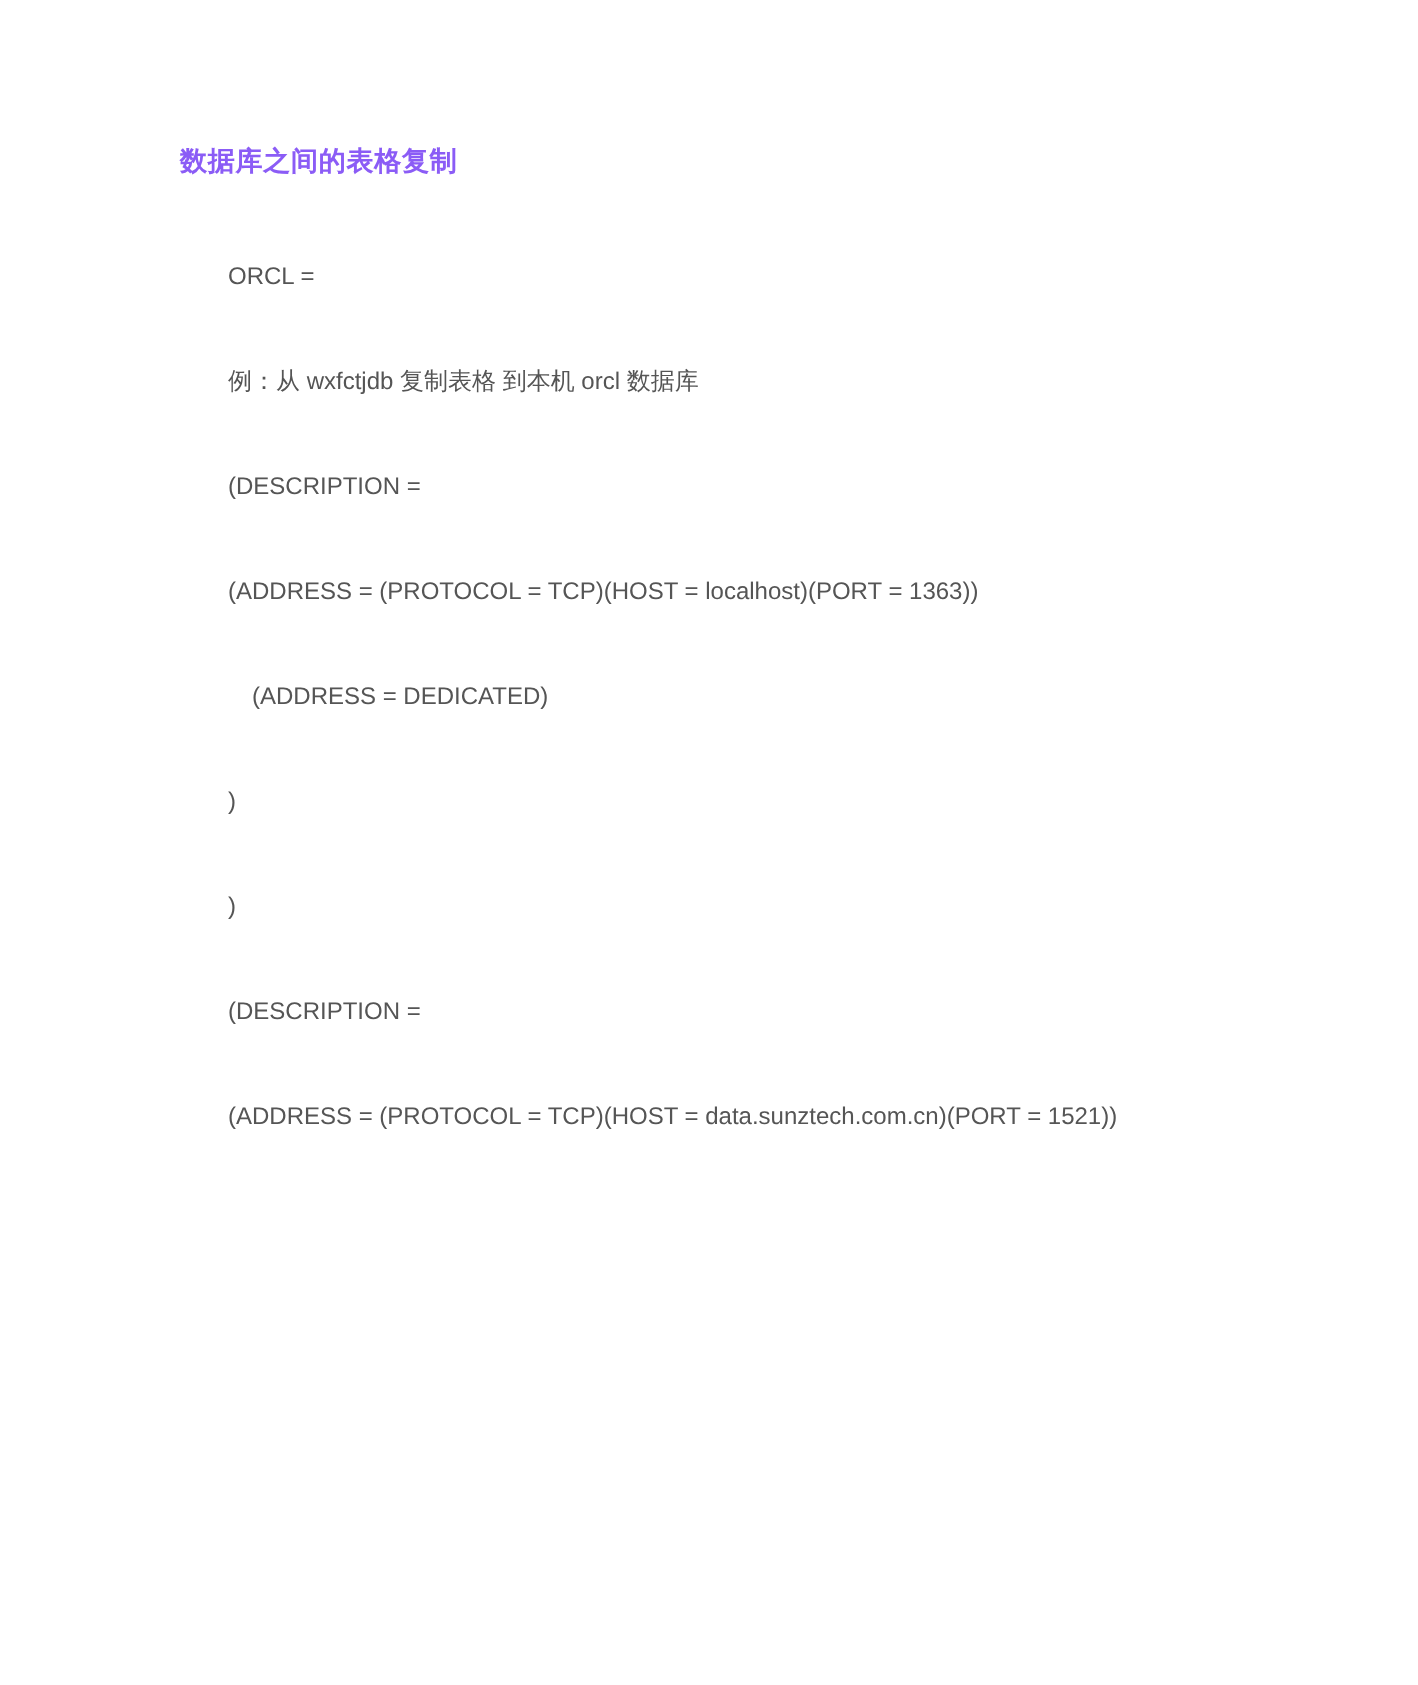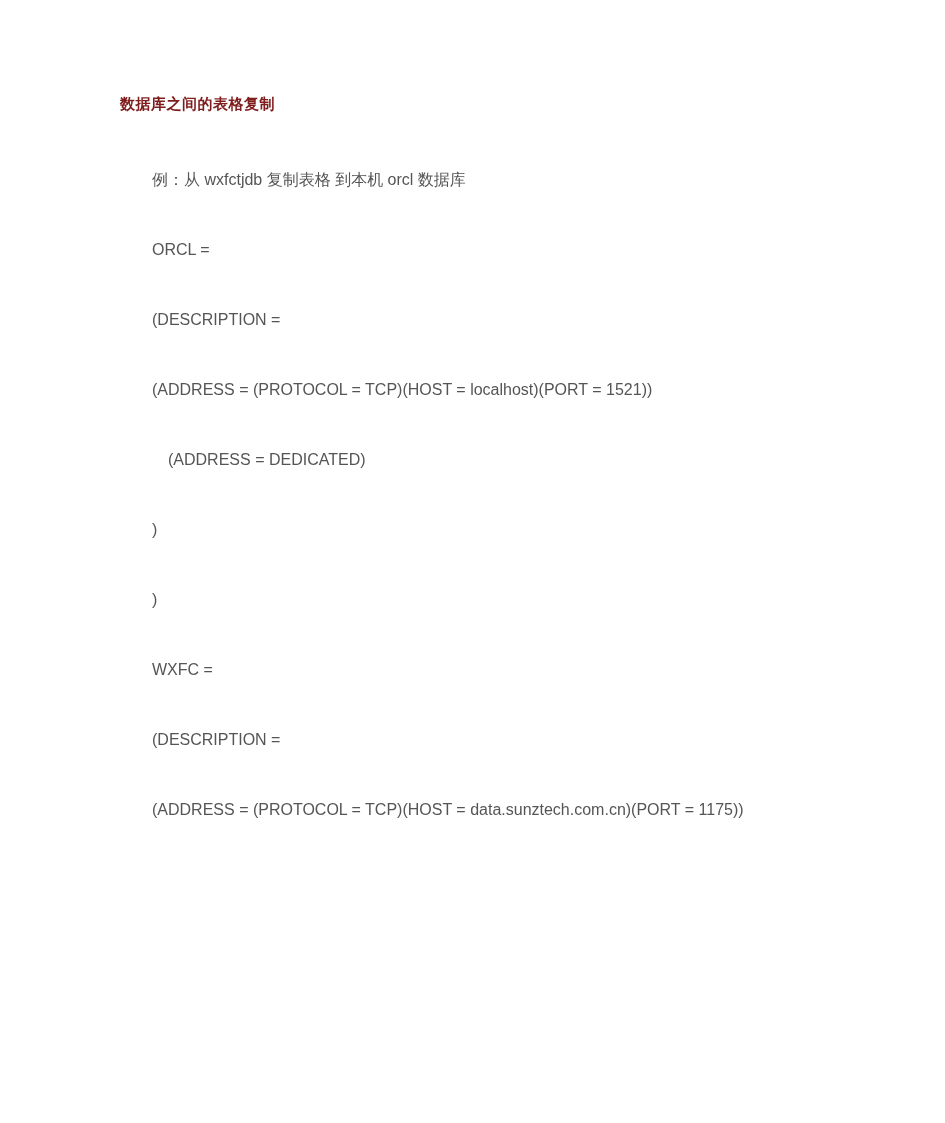--- a/index.html
+++ b/index.html
@@ -10,23 +10,23 @@
     background: #ffffff;
     font-family: "Microsoft YaHei", "PingFang SC", "Helvetica Neue", Arial, sans-serif;
     color: #333333;
   }
   .page {
     box-sizing: border-box;
     padding: 95px 120px 60px 120px;
     width: 100%;
   }
   .title {
-    font-size: 15px;
+    font-size: 18px;
     font-weight: 700;
-    color: #7f1d1d;
+    color: #8b5cf6;
     margin: 0 0 54px 0;
     letter-spacing: 0.5px;
   }
   .para {
     font-size: 16px;
     line-height: 1.5;
     font-weight: 400;
     color: #555555;
     margin: 0 0 46px 0;
     text-indent: 32px;
@@ -39,24 +39,23 @@
     padding-left: 32px;
   }
 </style>
 </head>
 <body>
 
 <div class="page">
 
   <h1 class="title">数据库之间的表格复制</h1>
 
+  <p class="para">ORCL =</p>
   <p class="para">例：从 wxfctjdb 复制表格 到本机 orcl 数据库</p>
-  <p class="para">ORCL =</p>
   <p class="para">(DESCRIPTION =</p>
-  <p class="para">(ADDRESS = (PROTOCOL = TCP)(HOST = localhost)(PORT = 1521))</p>
+  <p class="para">(ADDRESS = (PROTOCOL = TCP)(HOST = localhost)(PORT = 1363))</p>
   <p class="para pad-inner">(ADDRESS = DEDICATED)</p>
   <p class="para">)</p>
   <p class="para">)</p>
-  <p class="para">WXFC =</p>
   <p class="para">(DESCRIPTION =</p>
-  <p class="para wrap">(ADDRESS = (PROTOCOL = TCP)(HOST = data.sunztech.com.cn)(PORT = 1175))</p>
+  <p class="para wrap">(ADDRESS = (PROTOCOL = TCP)(HOST = data.sunztech.com.cn)(PORT = 1521))</p>
 
 </div>
 
 </body></html>

